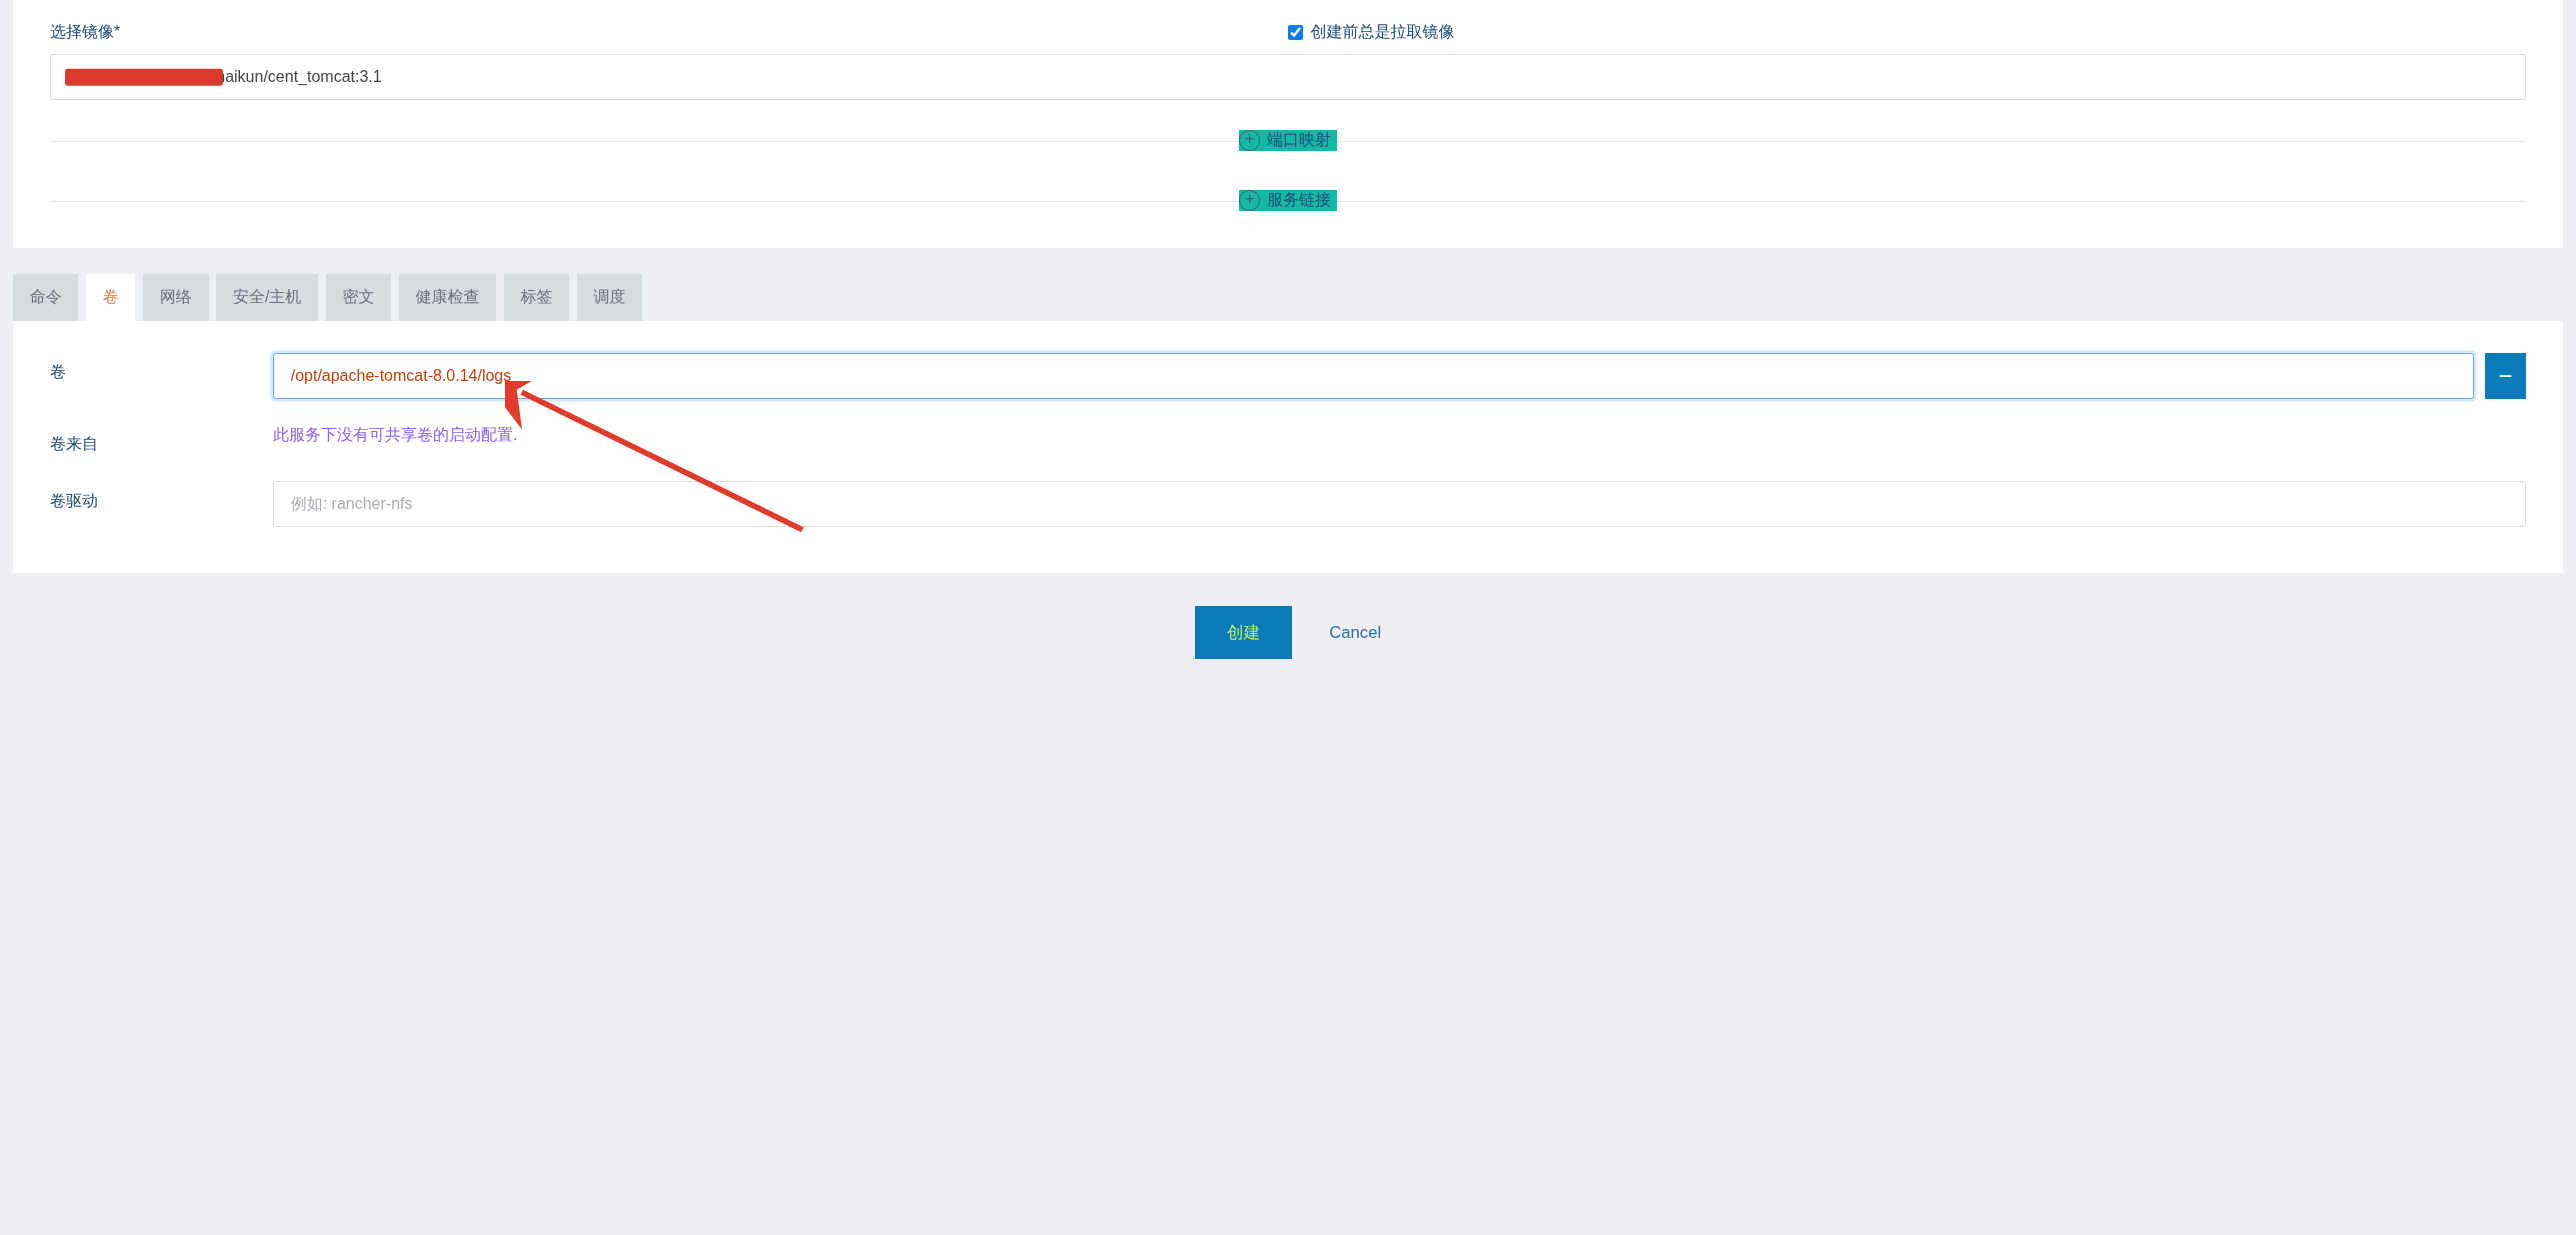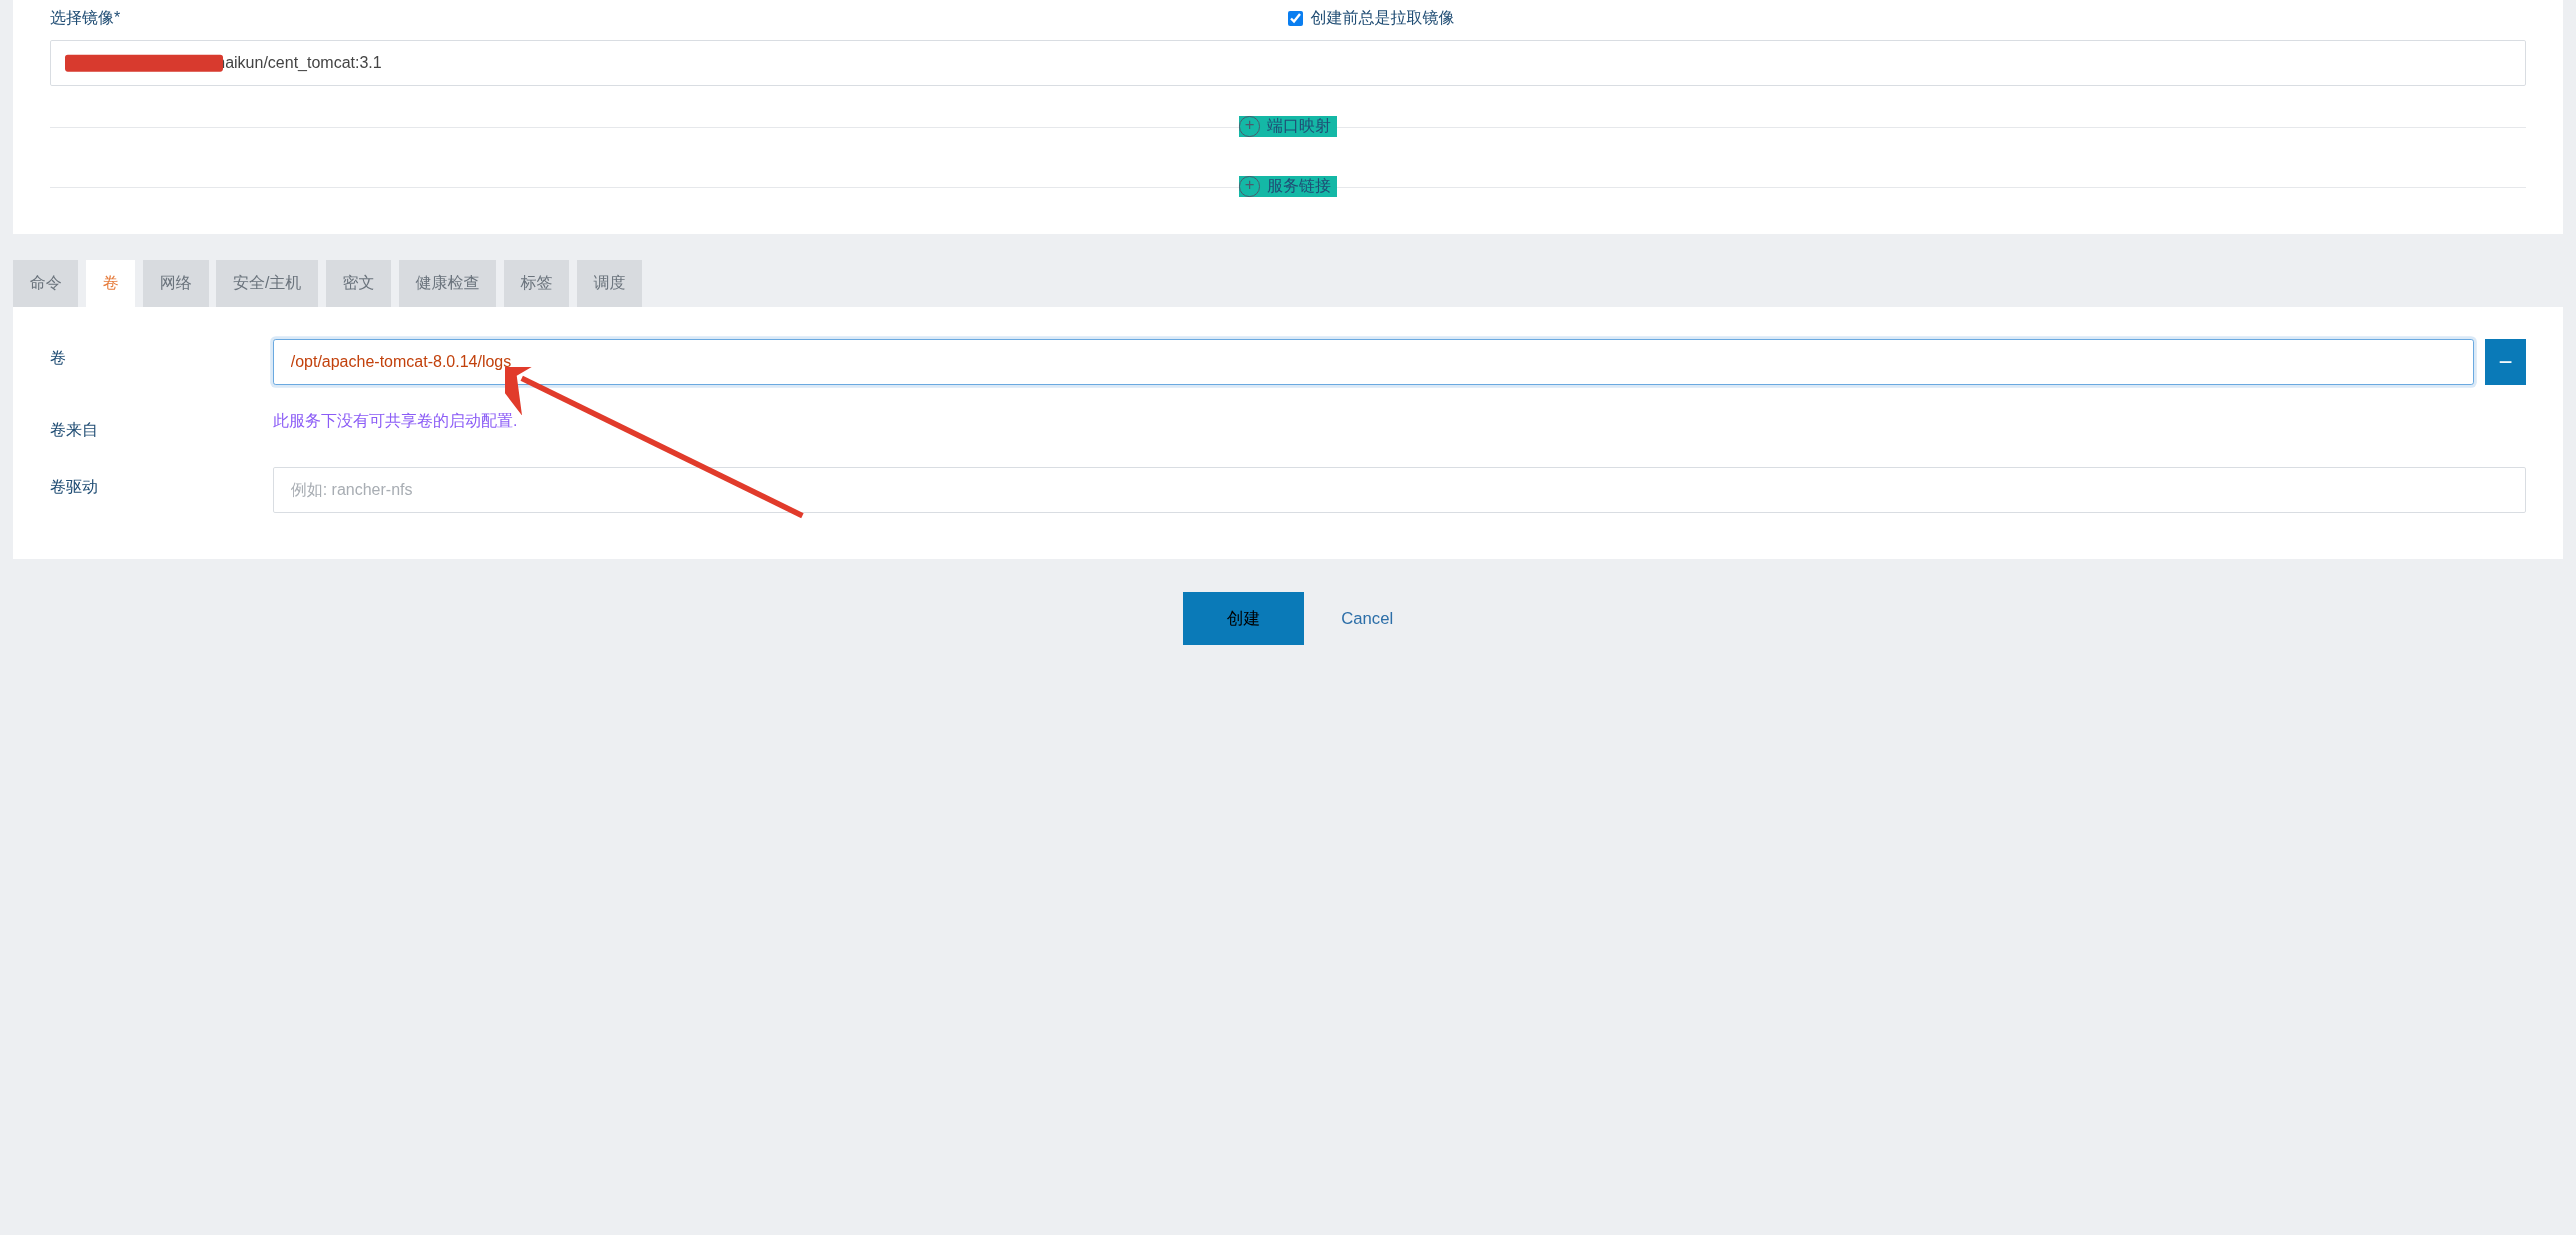--- a/index.html
+++ b/index.html
@@ -92,33 +92,33 @@
     width:100%; padding:13px 16.7px; font-size:16px; color:#444;
     border:0.9px solid #d9dde2; border-radius:1.9px; background:#fff;
   }
   .driver-input::placeholder, .vol-input::placeholder { color:#a8adb3; }
   
   .footer {
     display:flex; align-items:center; justify-content:center; gap:37px;
     padding:33px 0 18.6px 0; background:transparent;
   }
   .btn-create {
-    background:#0a7ab8; color:#000000; border:none; padding:15px 44px;
+    background:#0a7ab8; color:#bef264; border:none; padding:15px 32px;
     font-size:16.7px; cursor:pointer;
   }
   .btn-cancel { color:#2c6ea8; font-size:16.7px; cursor:pointer; background:none; border:none;}
   
   .arrow { position:absolute; pointer-events:none; }
 </style>
 </head>
 <body>
 
 <div class="page">
 
-  <div class="panel" style="padding-top:8px;">
+  <div class="panel" style="padding-top:22px;">
     <div class="img-row">
       <div class="img-label-wrap">
         <span class="img-label">选择镜像*</span>
       </div>
       <label class="pull-wrap">
         <input type="checkbox" checked="" style="">
         <span>创建前总是拉取镜像</span>
       </label>
     </div>
     <div class="image-input-wrap">

